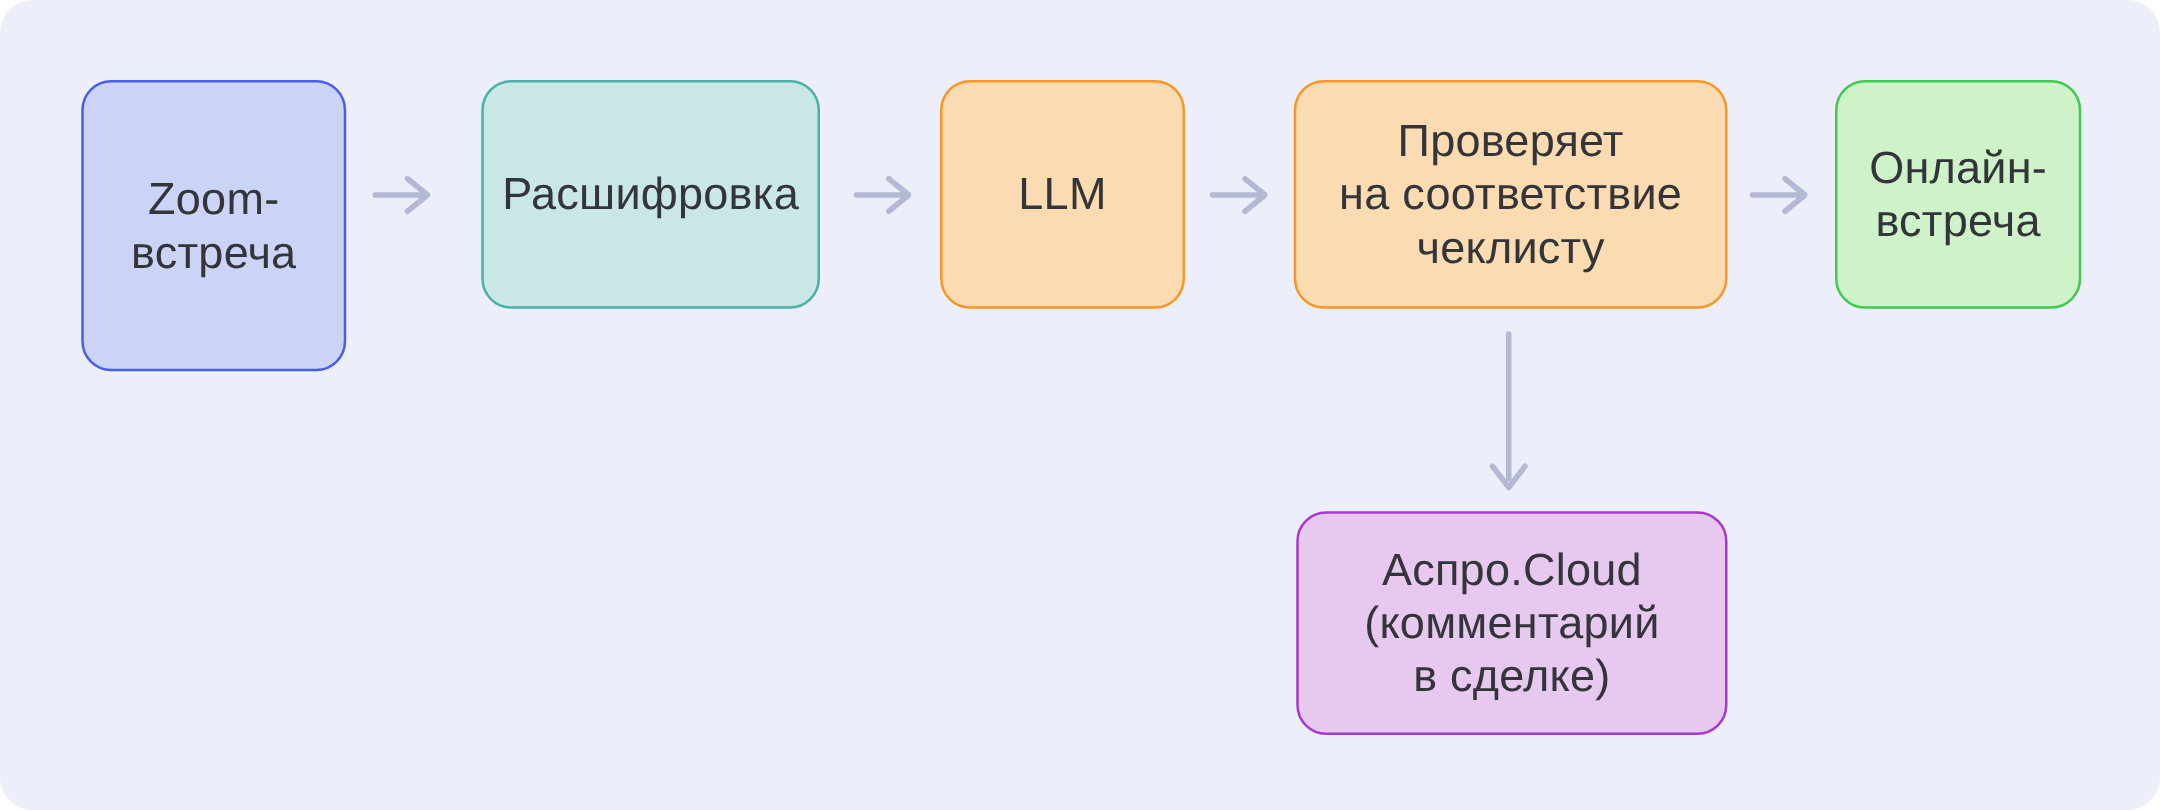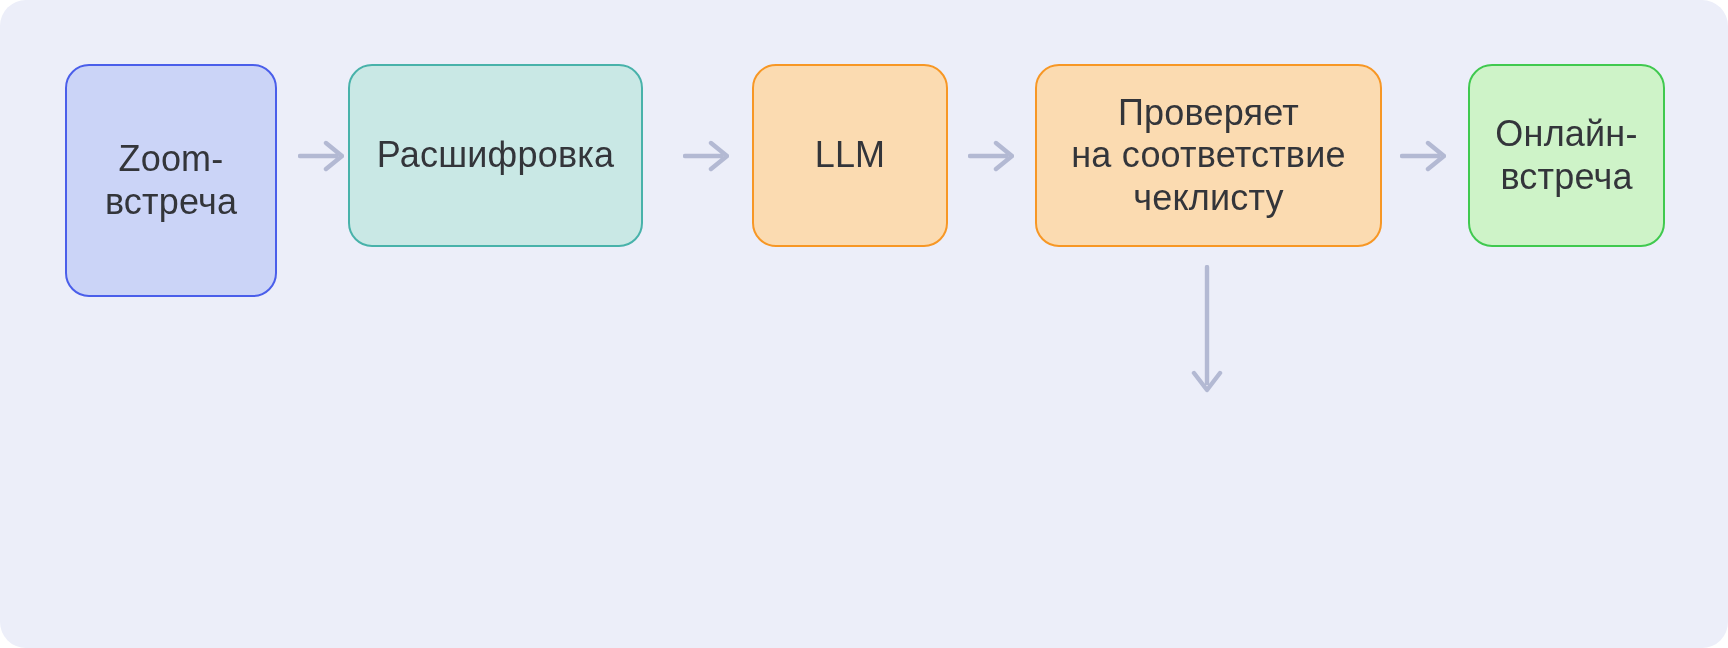--- a/index.html
+++ b/index.html
@@ -31,21 +31,21 @@
   }
   .node .label {
     white-space: pre-line;
     font-size: 36px;
     line-height: 1.18;
     font-weight: 500;
     color: #33353A;
     letter-spacing: 0.2px;
   }
   .node-1 { left: 65px;   top: 64px;  width: 212px; height: 233px; }
-  .node-2 { left: 348px;  top: 64px;  width: 295px; height: 183px; }
+  .node-2 { left: 385px;  top: 64px;  width: 271px; height: 183px; }
   .node-3 { left: 752px;  top: 64px;  width: 196px; height: 183px; }
   .node-4 { left: 1035px; top: 64px;  width: 347px; height: 183px; }
   .node-5 { left: 1468px; top: 64px;  width: 197px; height: 183px; }
   .node-6 { left: 1037px; top: 409px; width: 345px; height: 179px; }
   .arrow {
     position: absolute;
     stroke: #B3B9D3;
     fill: none;
     stroke-width: 4.4;
     stroke-linecap: round;
@@ -99,14 +99,19 @@
 
   <div class="node node-5" style="background-color: rgb(206, 243, 200); border-color: rgb(64, 201, 79);">
     <div class="label">Онлайн-
 встреча</div>
   </div>
 
   <svg class="arrow arrow-a5" width="44" height="130" viewBox="0 0 44 130">
     <path d="M22,2 L22,118 M9,108 L22,125 L35,108"></path>
   </svg>
 
+  <div class="node node-6" style="background-color: rgb(231, 201, 239); border-color: rgb(168, 56, 204);">
+    <div class="label">Аспро.Cloud
+(комментарий
+в сделке)</div>
+  </div>
 
 </div>
 
 </body></html>

